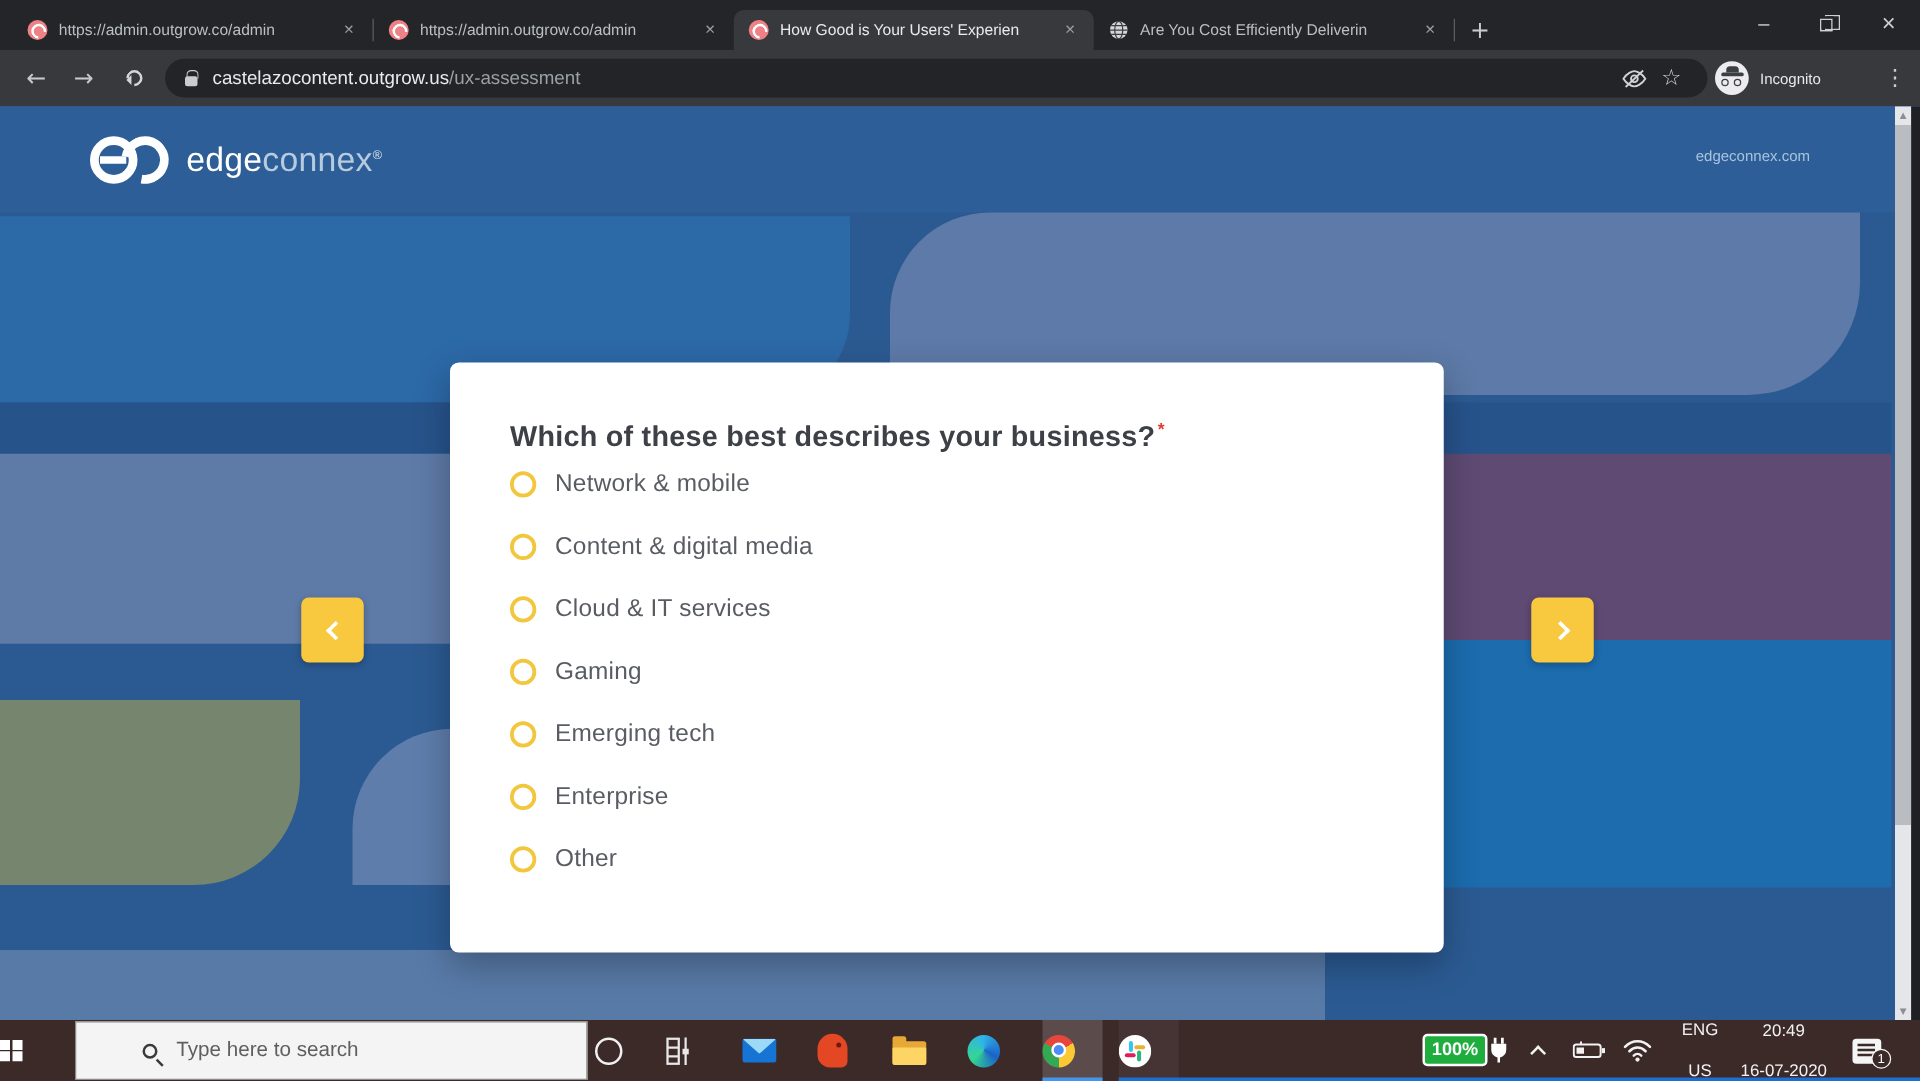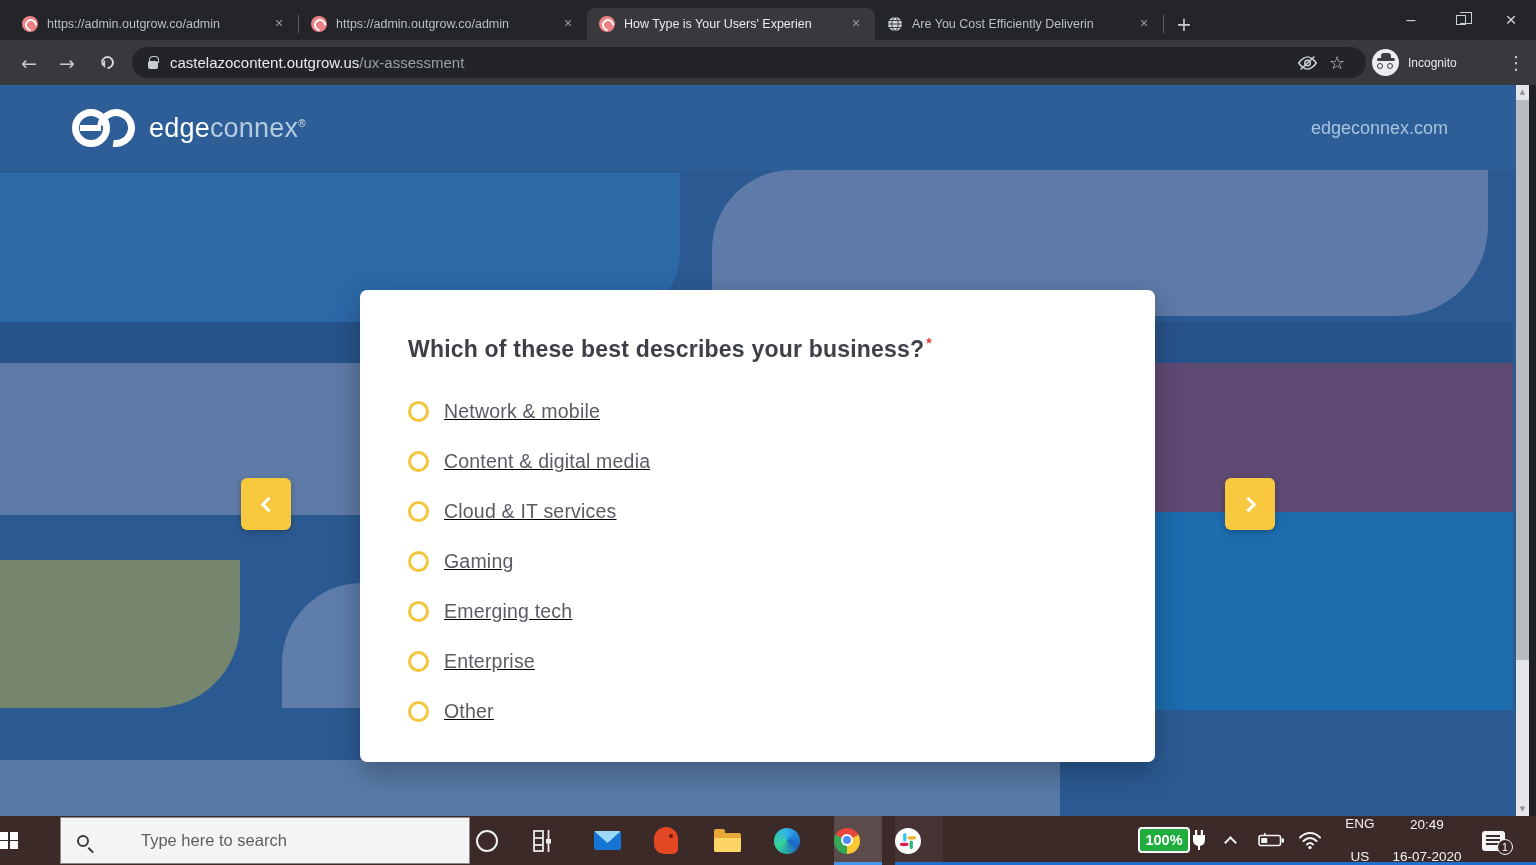--- a/index.html
+++ b/index.html
@@ -63,21 +63,21 @@
   .site-header{left:0;top:0;width:1536px;height:85px;background:#2d5e97;}
   .logo{left:72px;top:21px;display:flex;align-items:center;height:44px;}
   .logo-e{width:38px;height:38px;border:7.5px solid #fff;border-radius:50%;position:relative;}
   .logo-e::after{content:"";position:absolute;left:1px;top:8.5px;width:21px;height:6.5px;background:#fff;}
   .logo-c{width:38px;height:38px;border:7.5px solid #fff;border-radius:50%;border-left-color:transparent;
       transform:rotate(-35deg);margin-left:-13px;}
   .brand{margin-left:14px;font-size:27px;letter-spacing:.2px;color:#fff;}
   .brand .bold{font-weight:400;color:#ffffff;}
   .brand .light{font-weight:400;color:#b7cbdf;}
   .brand .reg{font-size:10px;vertical-align:super;color:#d7e4f0;}
-  .site-link{right:88px;top:33px;color:#a9c4de;font-size:18px;}
+  .site-link{right:88px;top:33px;color:#a9c4de;font-size:12px;}
 
   
   .sh{position:absolute;}
   .sh-tl{left:0;top:88px;width:680px;height:149px;background:#2c69a7;border-radius:0 0 70px 0;}
   .sh-tr{left:712px;top:85px;width:776px;height:146px;background:#5d7aa8;border-radius:80px 0 90px 0;}
   .sh-navy{left:0;top:237px;width:1513px;height:41px;background:#27538b;}
   .sh-left{left:0;top:278px;width:360px;height:152px;background:#5e7aa7;}
   .sh-purple{left:1100px;top:278px;width:413px;height:149px;background:#5e4a73;}
   .sh-bright{left:1100px;top:427px;width:413px;height:198px;background:#1c6cae;}
   .sh-green{left:0;top:475px;width:240px;height:148px;background:#75856e;border-radius:0 0 85px 0;}
@@ -88,21 +88,21 @@
       display:flex;align-items:center;justify-content:center;box-shadow:0 2px 6px rgba(0,0,0,.25);}
   .nav-yellow.prev{left:241px;top:393px;} .nav-yellow.next{left:1225px;top:393px;}
   .chev{width:11px;height:11px;border-top:3.2px solid #fff;border-right:3.2px solid #fff;}
   .chev.l{transform:rotate(-135deg);margin-left:4px;} .chev.r{transform:rotate(45deg);margin-right:4px;}
 
   
   .card{left:360px;top:205px;width:795px;height:472px;background:#fff;border-radius:7px;
       box-shadow:0 10px 28px rgba(0,0,0,.28);}
   .question{position:absolute;left:48px;top:45px;font-size:23px;font-weight:700;color:#3d4046;letter-spacing:.2px;}
   .question .req{color:#e53935;font-size:14px;vertical-align:super;margin-left:2px;font-weight:700;}
-  .opts{position:absolute;left:48px;top:96px;margin:0;padding:0;list-style:none;text-decoration:underline;}
+  .opts{position:absolute;left:48px;top:72px;margin:0;padding:0;list-style:none;}
   .opt{height:50px;display:flex;align-items:center;}
   .radio{width:21px;height:21px;border:3px solid #f2c63d;border-radius:50%;background:#fff;flex:none;}
   .opt-label{margin-left:15px;font-size:19.5px;color:#595d63;letter-spacing:.2px;}
 
   
   .scrollbar{left:1516px;top:0;width:13px;height:731px;background:#e4e6e9;}
   .sb-arrow{position:absolute;left:0;width:13px;height:14px;color:#8b8e92;font-size:7px;
       display:flex;align-items:center;justify-content:center;}
   .sb-up{top:0;} .sb-down{bottom:0;}
   .sb-thumb{position:absolute;left:0;top:15px;width:13px;height:560px;background:#b9bdc1;}
@@ -169,21 +169,21 @@
         <span class="tab-close">×</span>
       </div>
       <div class="tab-sep"></div>
       <div class="tab">
         <span class="fav-outgrow"></span>
         <span class="tab-title">https://admin.outgrow.co/admin</span>
         <span class="tab-close">×</span>
       </div>
       <div class="tab active">
         <span class="fav-outgrow"></span>
-        <span class="tab-title">How Type is Your Users' Experien</span>
+        <span class="tab-title">How Good is Your Users' Experien</span>
         <span class="tab-close">×</span>
       </div>
       <div class="tab">
         <svg width="16" height="16" viewBox="0 0 16 16" style="flex:none">
           <circle cx="8" cy="8" r="7" fill="#d4d7da"></circle>
           <ellipse cx="8" cy="8" rx="3.2" ry="7" fill="none" stroke="#3b3e43" stroke-width="1"></ellipse>
           <line x1="1" y1="8" x2="15" y2="8" stroke="#3b3e43" stroke-width="1"></line>
           <line x1="2" y1="4.5" x2="14" y2="4.5" stroke="#3b3e43" stroke-width="1"></line>
           <line x1="2" y1="11.5" x2="14" y2="11.5" stroke="#3b3e43" stroke-width="1"></line>
         </svg>
@@ -306,21 +306,21 @@
 
   <div class="abs taskbar">
     <div class="tb start">
       <span class="win-logo">
           <b></b>
           <b></b>
           <b></b>
           <b></b>
         </span>
     </div>
-    <div class="tb tb-search" style="justify-content:space-between">
+    <div class="tb tb-search" style="justify-content:flex-end">
       <span class="mag"></span>
       <input type="text" placeholder="Type here to search" style="">
     </div>
     <div class="tb slot" style="left:476px">
         <span class="ic-cortana"></span>
       </div>
     <div class="tb slot" style="left:532px">
       <svg width="22" height="26" viewBox="0 0 22 26">
         <g stroke="#e8e8e8" stroke-width="1.8" fill="none">
           <rect x="2" y="3" width="9" height="20"></rect>

